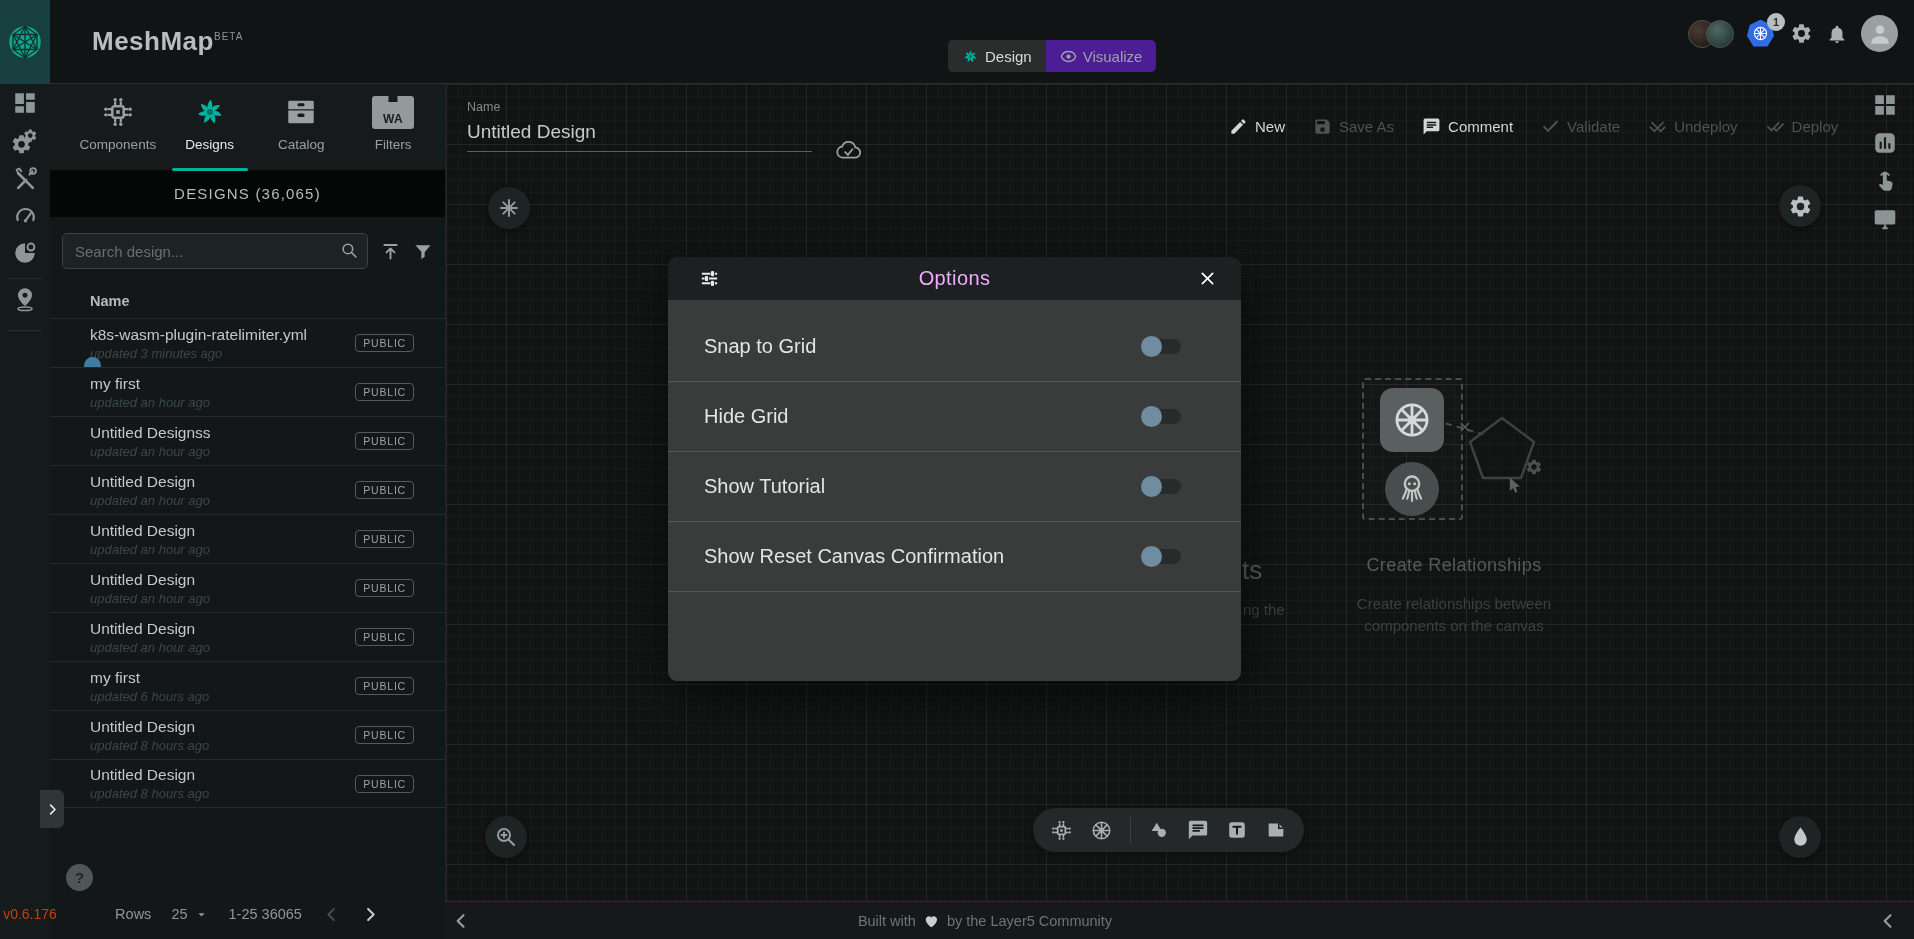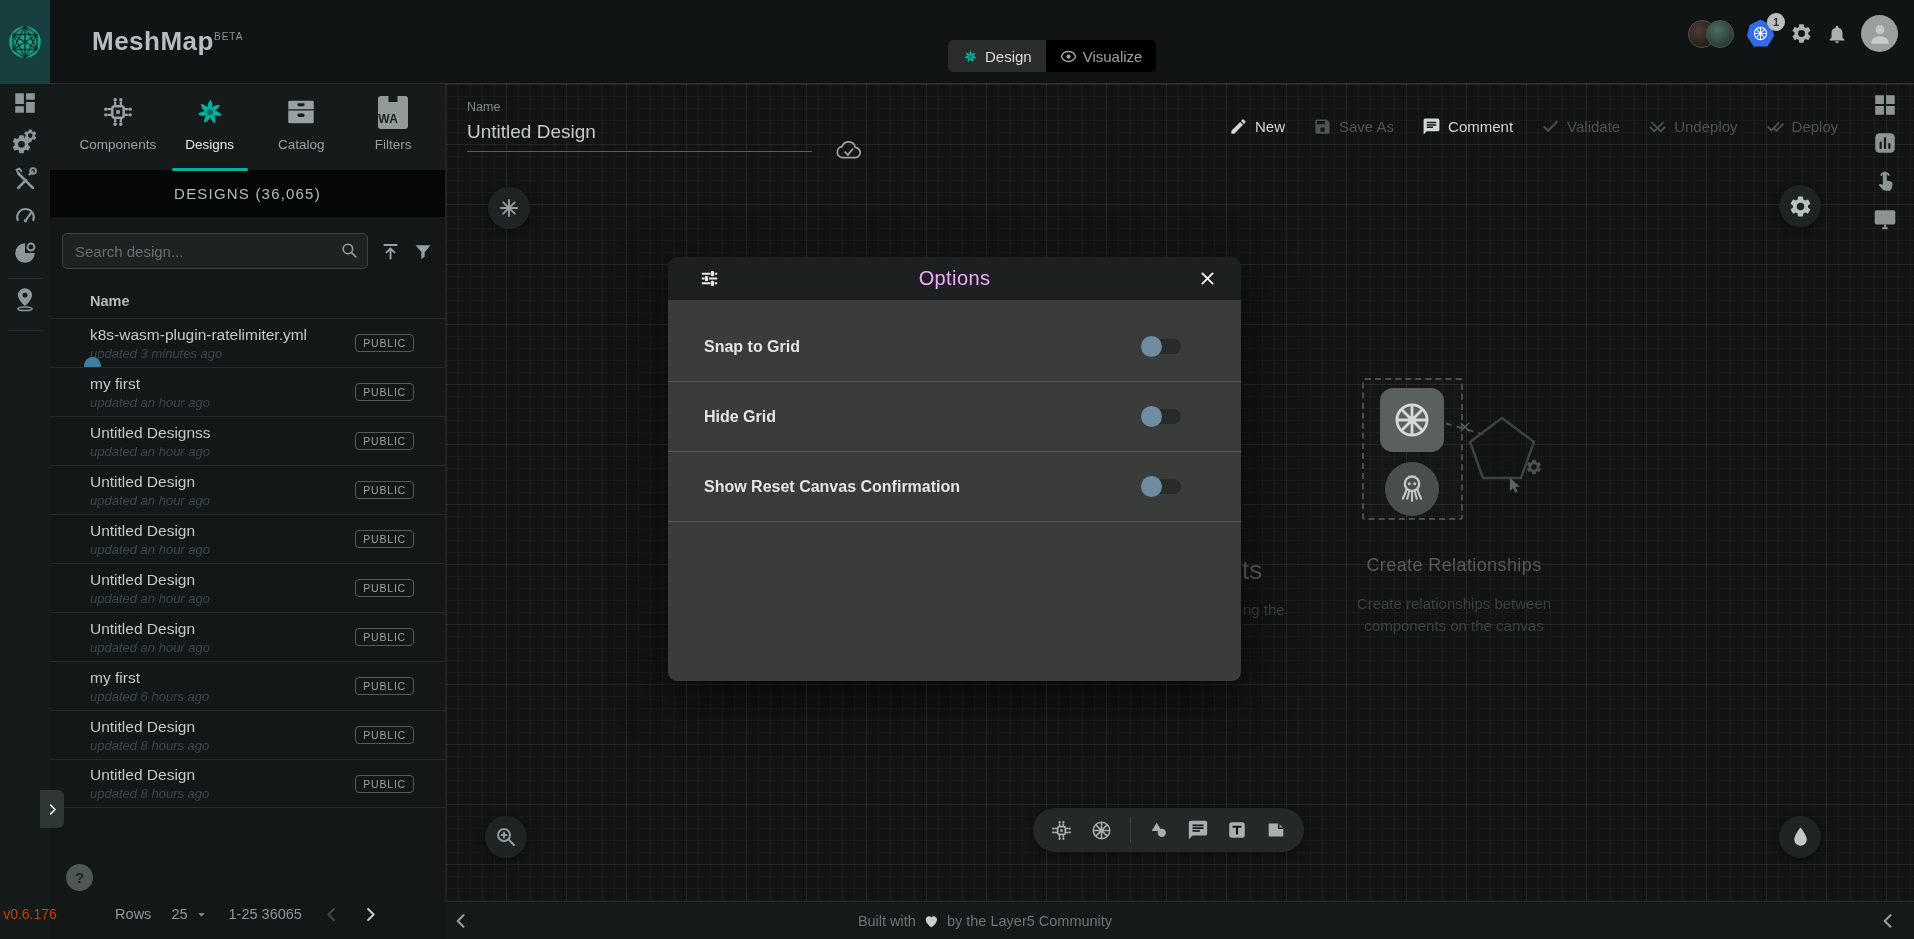--- a/index.html
+++ b/index.html
@@ -5,21 +5,21 @@
   html,body{margin:0;padding:0;background:#000;}
   *{box-sizing:border-box;}
   #stage{position:relative;width:1914px;height:939px;background:#0e1010;overflow:hidden;
          font-family:"Liberation Sans",sans-serif;color:#c5cbcb;}
   .ic{width:1em;height:1em;display:block;}
   
   .top-header{position:absolute;left:0;top:0;width:1914px;height:84px;background:#111414;border-bottom:1px solid #123c35;z-index:6;}
   .logo-block{position:absolute;left:0;top:0;width:50px;height:84px;background:#183F3F;display:flex;align-items:center;justify-content:center;}
   .brand{position:absolute;left:92px;top:26px;font-size:26px;font-weight:bold;color:#b8bec0;letter-spacing:.5px;}
   .brand sup{font-size:10px;font-weight:normal;color:#8d9595;letter-spacing:1px;}
-  .mode-pill{position:absolute;left:948px;top:40px;height:32px;display:flex;border-radius:5px;overflow:hidden;background:#000000;}
+  .mode-pill{position:absolute;left:948px;top:40px;height:32px;display:flex;border-radius:5px;overflow:hidden;background:#4c1d95;}
   .mode{display:flex;align-items:center;gap:6px;padding:0 14px;font-size:15px;color:#9ba3a3;cursor:pointer;}
   .mode.active{background:#2b2d2d;color:#d6dbdb;}
   .mic{font-size:17px;display:flex;}
   .header-right{position:absolute;right:16px;top:15px;display:flex;align-items:center;gap:13px;}
   .avatar-sm{width:28px;height:28px;border-radius:50%;border:1px solid #4a5454;background:radial-gradient(circle at 35% 35%,#4a3b32,#17120f);}
   .avatar-sm.second{margin-left:-10px;background:radial-gradient(circle at 40% 35%,#4e6a63,#1d2a27);}
   .k8swrap{position:relative;width:30px;height:28px;}
   .heptagon{width:27px;height:27px;background:#326CE5;clip-path:polygon(50% 0%,90% 20%,100% 60%,76% 100%,24% 100%,0% 60%,10% 20%);display:flex;align-items:center;justify-content:center;color:#fff;font-size:17px;}
   .cbadge{position:absolute;top:-7px;right:-8px;width:18px;height:18px;border-radius:50%;background:#b9bfbf;color:#2a3131;font-size:11px;font-weight:bold;display:flex;align-items:center;justify-content:center;}
   .hic{color:#a9b1b1;display:flex;}
@@ -31,21 +31,21 @@
   .help-fab{position:absolute;left:66px;top:864px;width:27px;height:27px;border-radius:50%;background:#4e5656;color:#1f2525;font-weight:bold;font-size:15px;display:flex;align-items:center;justify-content:center;z-index:5;}
   .version{position:absolute;left:0;top:906px;width:60px;text-align:center;font-size:14px;color:#c2410c;z-index:5;}
   .expand-tab{position:absolute;left:40px;top:790px;width:24px;height:38px;background:#2e3636;border-radius:0 6px 6px 0;display:flex;align-items:center;justify-content:center;color:#e8ecec;font-size:15px;z-index:6;}
   
   .drawer{position:absolute;left:50px;top:84px;width:395px;height:855px;background:#141717;z-index:4;}
   .tabs{height:86px;display:flex;padding:9px 6px 0 22px;background:#161a1a;}
   .tab{width:92px;display:flex;flex-direction:column;align-items:center;gap:6px;font-size:13.5px;color:#97a1a1;cursor:pointer;position:relative;}
   .tabicon{height:38px;display:flex;align-items:center;font-size:34px;}
   .tab.active{color:#e9ebeb;}
   .tab.active::after{content:"";position:absolute;bottom:-1px;width:76px;height:3.5px;border-radius:3px;background:#00B39F;}
-  .wa-tile{width:30px;height:33px;background:#939a9a;border-radius:3px;position:relative;display:flex;align-items:flex-end;justify-content:flex-start;}
+  .wa-tile{width:42px;height:33px;background:#939a9a;border-radius:3px;position:relative;display:flex;align-items:flex-end;justify-content:center;}
   .wa-notch{position:absolute;top:0;left:50%;transform:translateX(-50%);width:9px;height:6px;background:#161a1a;}
   .wa-txt{font-size:12px;font-weight:bold;color:#1b1e1e;margin-bottom:3px;letter-spacing:.5px;}
   .count-strip{height:47px;background:#050707;display:flex;align-items:center;justify-content:center;font-size:15px;letter-spacing:1.2px;color:#b4bdbd;}
   .search-wrap{margin:16px 12px 0 12px;display:flex;align-items:center;gap:12px;}
   .search-box{flex:1;position:relative;height:36px;}
   .search-box input{width:100%;height:36px;background:#1d2222;border:1px solid #3a4242;border-radius:5px;color:#cfd5d5;font-size:15px;padding:0 36px 0 12px;outline:none;font-family:inherit;}
   .search-box input::placeholder{color:#667070;}
   .search-mag{position:absolute;right:9px;top:8px;font-size:19px;color:#97a1a1;}
   .sico{font-size:21px;color:#97a1a1;display:flex;}
   .name-col{margin:24px 0 9px 40px;font-size:14.5px;font-weight:bold;color:#b4bbbb;}
@@ -105,21 +105,21 @@
   .built .heart{font-size:17px;color:#c9cfcf;display:flex;}
   .bchev{position:absolute;top:9px;font-size:20px;color:#939c9c;display:flex;cursor:pointer;}
   
   .modal{position:absolute;left:668px;top:257px;width:573px;height:424px;border-radius:9px;overflow:hidden;z-index:20;box-shadow:0 14px 50px rgba(0,0,0,.55);}
   .modal-header{height:43px;background:#1d2020;display:flex;align-items:center;position:relative;}
   .modal-title{flex:1;text-align:center;font-size:20px;color:#f0abfc;letter-spacing:.4px;}
   .tune{position:absolute;left:30px;top:10px;font-size:23px;color:#e8eaea;display:flex;}
   .mclose{position:absolute;right:24px;top:12px;font-size:19px;color:#fff;display:flex;cursor:pointer;}
   .modal-body{height:381px;background:#3a3c3c;padding-top:12px;}
   .orow{height:70px;display:flex;align-items:center;justify-content:space-between;padding:0 60px 0 36px;border-bottom:1px solid rgba(255,255,255,.14);}
-  .olabel{font-size:16px;color:#e3e5e5;font-weight:bold;}
+  .olabel{font-size:20px;color:#e3e5e5;}
   .toggle{width:38px;height:15px;border-radius:8px;background:#272b2b;position:relative;cursor:pointer;flex-shrink:0;}
   .toggle .knob{position:absolute;width:21px;height:21px;border-radius:50%;background:#6F8CA0;top:-3px;left:-2px;}
   .toggle.on{background:rgba(0,179,159,.45);}
   .toggle.on .knob{left:auto;right:-2px;background:#00BFA7;}
 </style>
 </head>
 <body>
 
 <svg width="0" height="0" style="position:absolute" aria-hidden="true">
 <defs>
@@ -828,20 +828,26 @@
             <span class="knob"></span>
           </span>
         </div>
         <div class="orow">
           <span class="olabel">Hide Grid</span>
           <span class="toggle">
             <span class="knob"></span>
           </span>
         </div>
         <div class="orow">
+          <span class="olabel">Show Tutorial</span>
+          <span class="toggle">
+            <span class="knob"></span>
+          </span>
+        </div>
+        <div class="orow">
           <span class="olabel">Show Reset Canvas Confirmation</span>
           <span class="toggle">
             <span class="knob"></span>
           </span>
         </div>
       </div>
   </div>
 
 </div>
 

